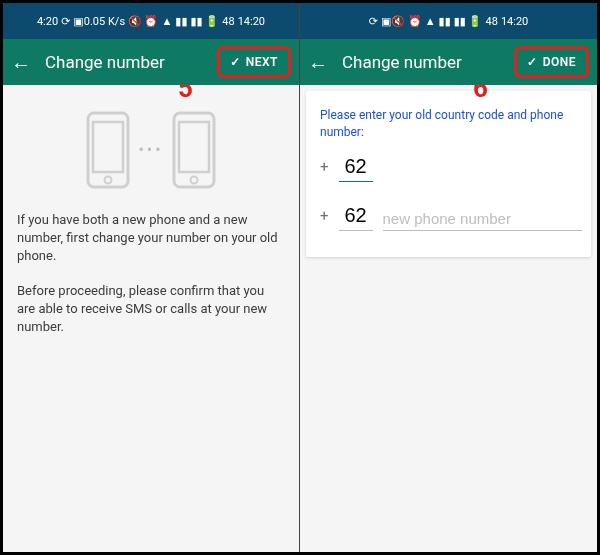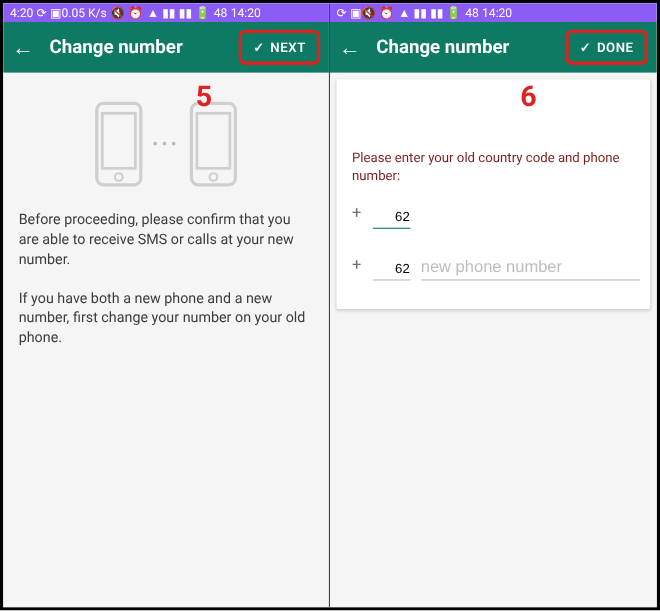--- a/index.html
+++ b/index.html
@@ -1,40 +1,40 @@
 <!DOCTYPE html>
 <html><head>
 <meta charset="utf-8">
 <style>
     * { margin: 0; padding: 0; box-sizing: border-box; }
     body { font-family: Roboto, Arial, sans-serif; background: #fff; }
     .frame { width: 600px; height: 555px; border: 3px solid #000; display: flex; position: relative; background: #fff; }
     .pane { width: 50%; height: 100%; display: flex; flex-direction: column; background: #f5f5f5; }
     .pane-left { border-right: 1px solid #444; }
-    .statusbar { height: 17px; background: #8b5cf6; color: #fff; display: flex; align-items: center; justify-content: flex-start; font-size: 10px; padding: 0 6px; }
+    .statusbar { height: 36px; background: #0c4a6e; color: #fff; display: flex; align-items: center; justify-content: center; font-size: 10px; padding: 0 6px; }
     .sb-left, .sb-right { display: flex; align-items: center; gap: 3px; }
     .sb-ico { display: inline-block; line-height: 1; font-size: 11px; }
     .appbar { height: 46px; background: #0e7a63; color: #fff; display: flex; align-items: center; padding: 0 8px; gap: 14px; position: relative; }
     .back-arrow { font-size: 20px; line-height: 1; cursor: pointer; }
-    .title { font-size: 17px; font-weight: 700; flex: 1; }
+    .title { font-size: 17px; font-weight: 400; flex: 1; }
     .action-btn { display: flex; align-items: center; gap: 5px; font-size: 12px; font-weight: 600; letter-spacing: .5px; padding: 6px 10px; cursor: pointer; }
     .red-box { border: 3px solid #d22; border-radius: 6px; }
     .content { flex: 1; padding: 14px; color: #3c3c3c; font-size: 13px; line-height: 1.4; overflow: hidden; }
     .step-num { font-size: 26px; font-weight: 700; color: #d22; position: absolute; }
     .step5 { left: 175px; top: 70px; }
     .step6 { left: 470px; top: 70px; }
     .phones-illus { display: flex; align-items: center; justify-content: center; gap: 8px; margin: 12px 0 22px; }
     .phone-shape svg { display: block; }
     .dots { color: #bbb; font-size: 16px; letter-spacing: 3px; }
     .para { margin-bottom: 16px; }
     .card { background: #fff; border-radius: 2px; box-shadow: 0 1px 3px rgba(0,0,0,.15); padding: 16px 14px 22px; margin: 6px; }
-    .fieldlabel { color: #7f1d1d; font-size: 12px; margin-bottom: 14px; margin-top: 47px; }
+    .fieldlabel { color: #1d4ed8; font-size: 12px; margin-bottom: 14px; }
     .row { display: flex; align-items: flex-end; gap: 10px; margin-bottom: 22px; }
     .plus { color: #6f6f6f; font-size: 15px; padding-bottom: 4px; }
-    .cc { width: 34px; border: none; border-bottom: 1.6px solid #0e7a63; font-size: 12px; text-align: right; padding-bottom: 3px; background: transparent; }
+    .cc { width: 34px; border: none; border-bottom: 1.6px solid #0e7a63; font-size: 20px; text-align: center; padding-bottom: 3px; background: transparent; }
     .cc.gray { border-bottom-color: #bdbdbd; }
     .num { flex: 1; border: none; border-bottom: 1.6px solid #0e7a63; font-size: 15px; padding-bottom: 3px; background: transparent; }
     .num.gray { border-bottom-color: #bdbdbd; }
     .num::placeholder, .cc::placeholder { color: #bdbdbd; }
 </style>
 </head>
 <body>
 
 <div class="frame">
   <div class="step-num step5">5</div>
@@ -78,22 +78,22 @@
         </span>
         <span class="dots">•••</span>
         <span class="phone-shape">
           <svg width="44" height="78" viewBox="0 0 44 78">
               <rect x="2" y="2" width="40" height="74" rx="6" fill="none" stroke="#cfcfcf" stroke-width="3"></rect>
               <rect x="7" y="11" width="30" height="50" fill="none" stroke="#cfcfcf" stroke-width="2.5"></rect>
               <circle cx="22" cy="69" r="3.5" fill="none" stroke="#cfcfcf" stroke-width="2"></circle>
             </svg>
         </span>
       </div>
+      <p class="para">If you have both a new phone and a new number, first change your number on your old phone.</p>
       <p class="para">Before proceeding, please confirm that you are able to receive SMS or calls at your new number.</p>
-      <p class="para">If you have both a new phone and a new number, first change your number on your old phone.</p>
     </div>
   </div>
 
   <div class="pane">
     <div class="statusbar">
       <div class="sb-left">
         <span class="sb-ico">⟳</span>
         <span class="sb-ico">▣</span>
       </div>
       <div class="sb-right">

